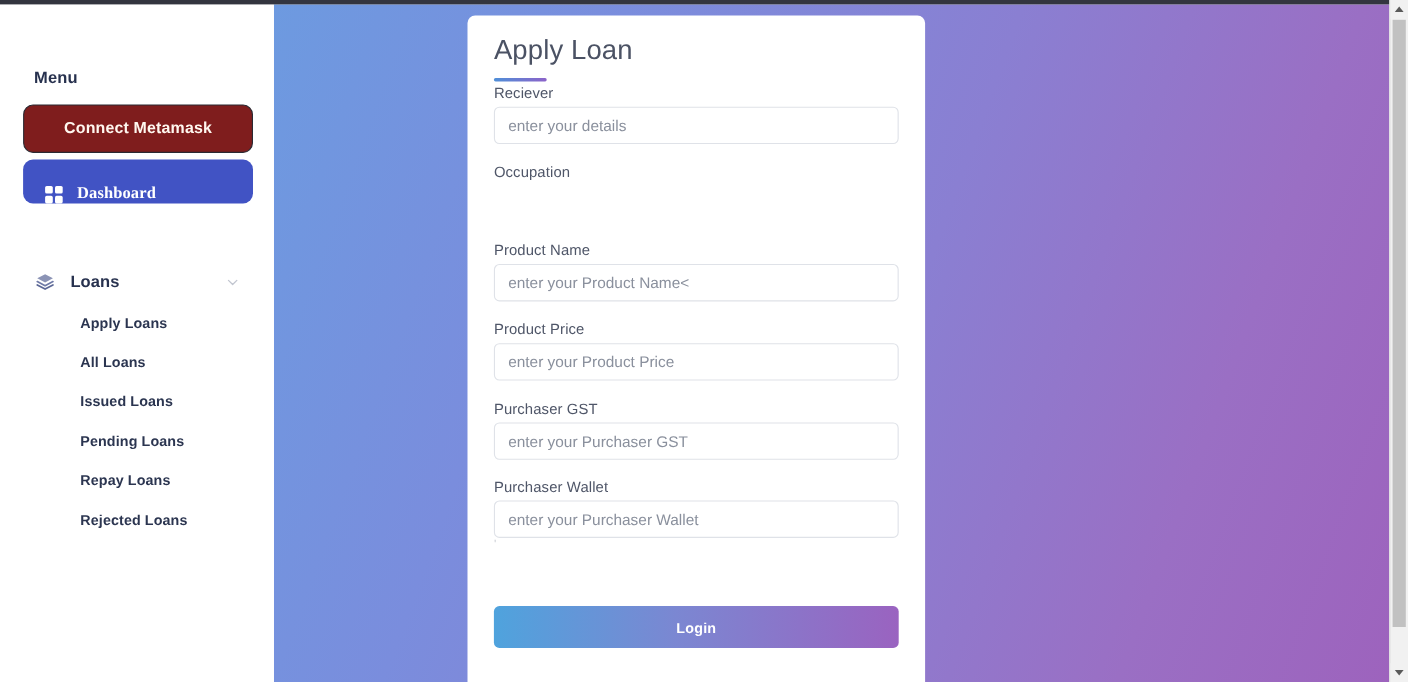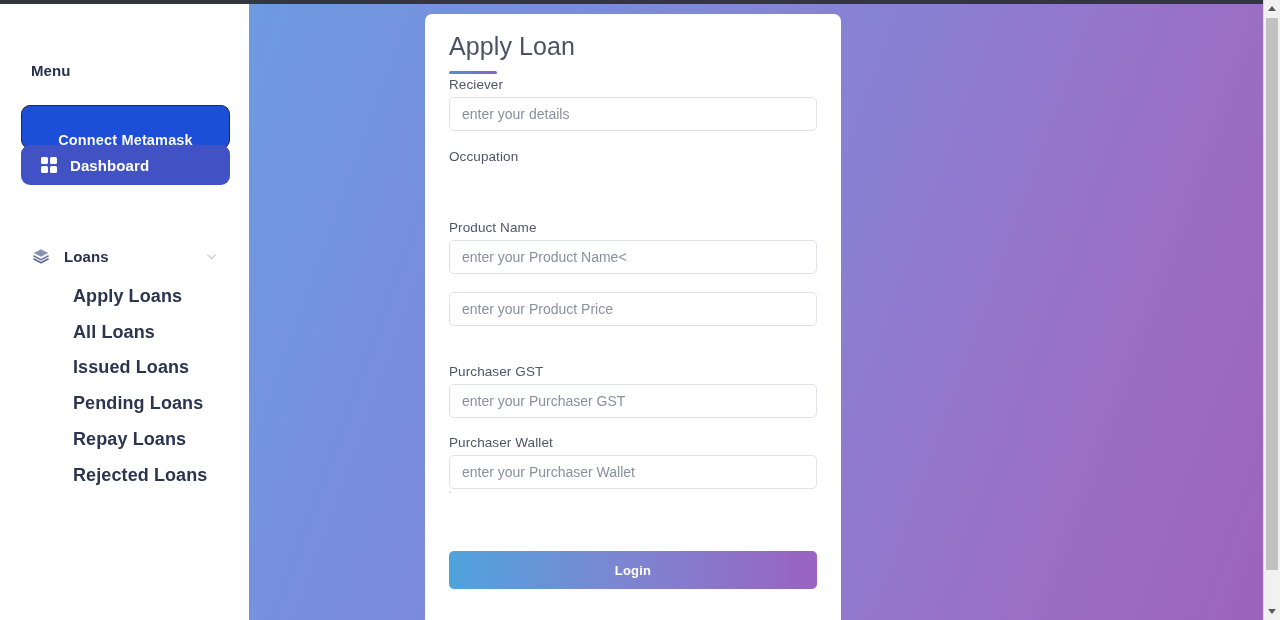--- a/index.html
+++ b/index.html
@@ -46,45 +46,45 @@
     font-weight: 700;
     color: #27314e;
     letter-spacing: .1px;
   }
 
   .metamask-btn {
     position: absolute;
     left: 21px; top: 91px;
     width: 209px;
     height: 44px;
-    background: #1d4ed8;
+    background: #7f1d1d;
     border: 1.6px solid #2a2a33;
     border-radius: 9px;
     color: #fff7ef;
     font-size: 14.5px;
     font-weight: 700;
     letter-spacing: .15px;
     display: flex;
-    align-items: flex-end;
+    align-items: center;
     justify-content: center;
     cursor: pointer;
-    margin-top: 10px;
   }
 
   .nav-active {
     position: absolute;
     left: 21px; top: 141px;
     width: 209px;
     height: 40px;
     background: #4153c4;
     border-radius: 9px;
     display: flex;
-    align-items: center;
+    align-items: flex-end;
     padding-left: 20px;
     cursor: pointer;
+    font-family: Liberation Serif, serif;
   }
   .nav-active .label {
     color: #ffffff;
     font-size: 15px;
     font-weight: 700;
     margin-left: 13px;
     letter-spacing: .1px;
   }
 
   .grid-icon {
@@ -112,21 +112,21 @@
     margin-left: 14px;
     letter-spacing: .1px;
   }
   .nav-group .chev { margin-left: auto; margin-right: 12px; }
 
   .layers-icon { width: 18px; height: 18px; display: block; margin-left: 11px; }
 
   .sub-item {
     position: absolute;
     left: 73px;
-    font-size: 18px;
+    font-size: 13px;
     font-weight: 700;
     color: #2b3550;
     letter-spacing: .1px;
     cursor: pointer;
   }
 
   
   .main {
     position: absolute;
     top: 4px; left: 249px;
@@ -307,20 +307,21 @@
     <div class="field" style="top:135px">
       <label>Occupation</label>
     </div>
 
     <div class="field" style="top:206px">
       <label>Product Name</label>
       <input type="text" placeholder="enter your Product Name&lt;" style="">
     </div>
 
     <div class="field" style="top:278px">
+      <label>Product Price</label>
       <input type="text" placeholder="enter your Product Price" style="">
     </div>
 
     <div class="field" style="top:350px">
       <label>Purchaser GST</label>
       <input type="text" placeholder="enter your Purchaser GST" style="">
     </div>
 
     <div class="field" style="top:421px">
       <label>Purchaser Wallet</label>

